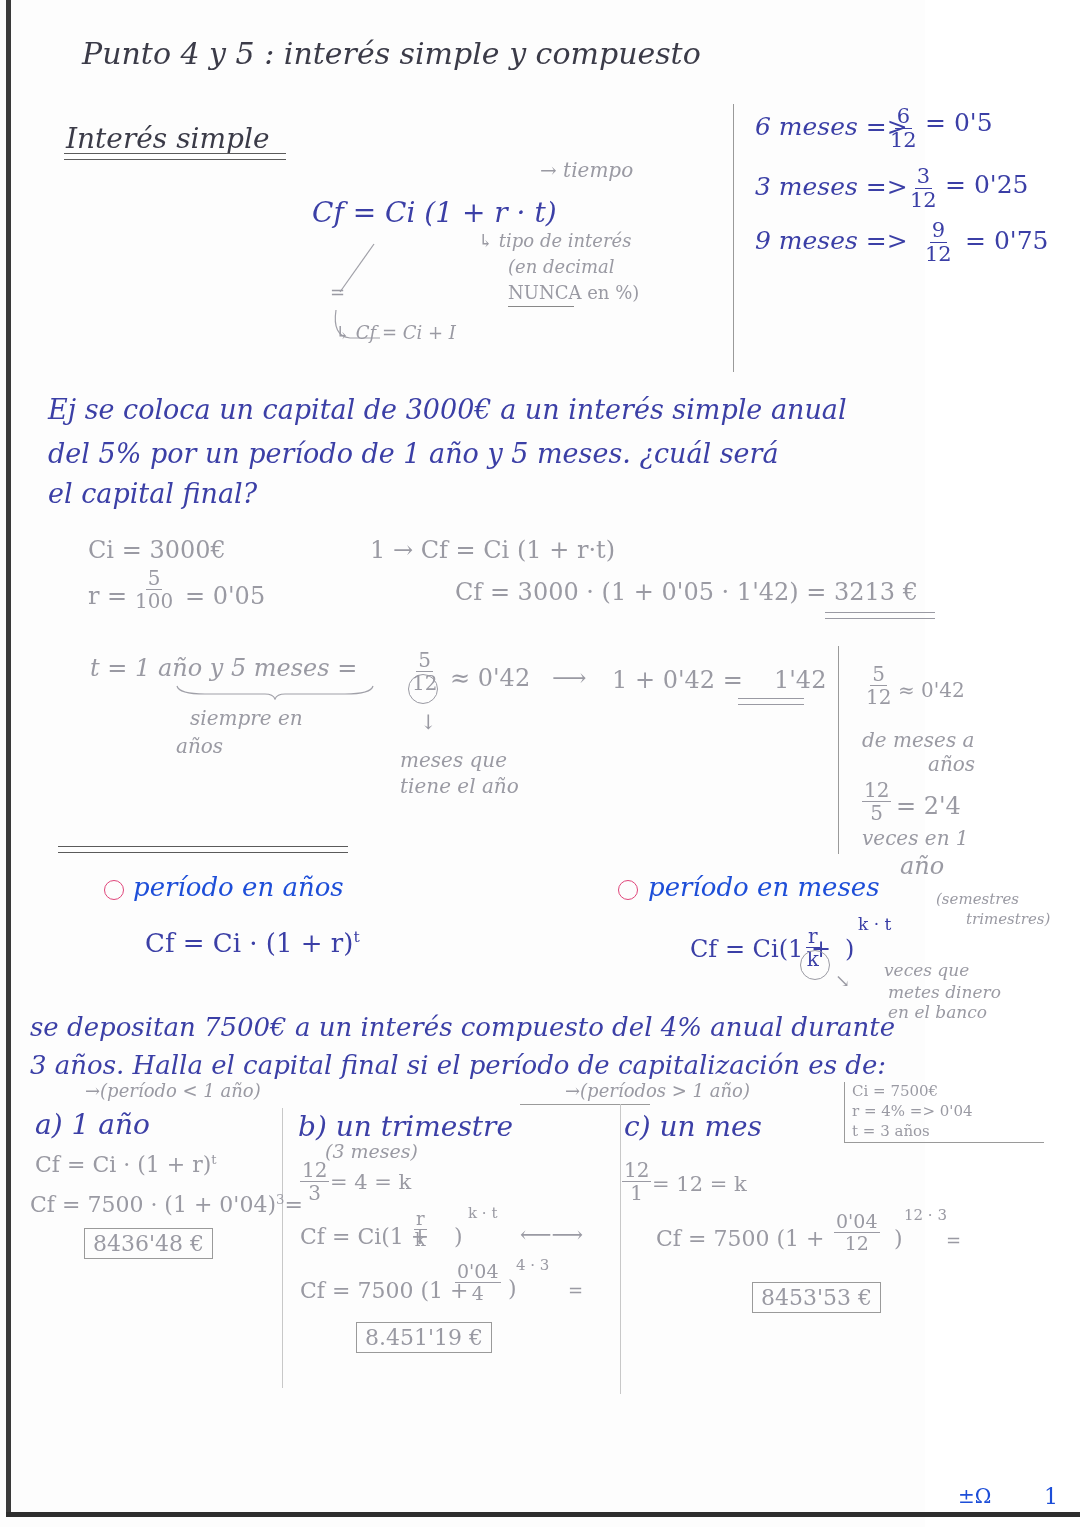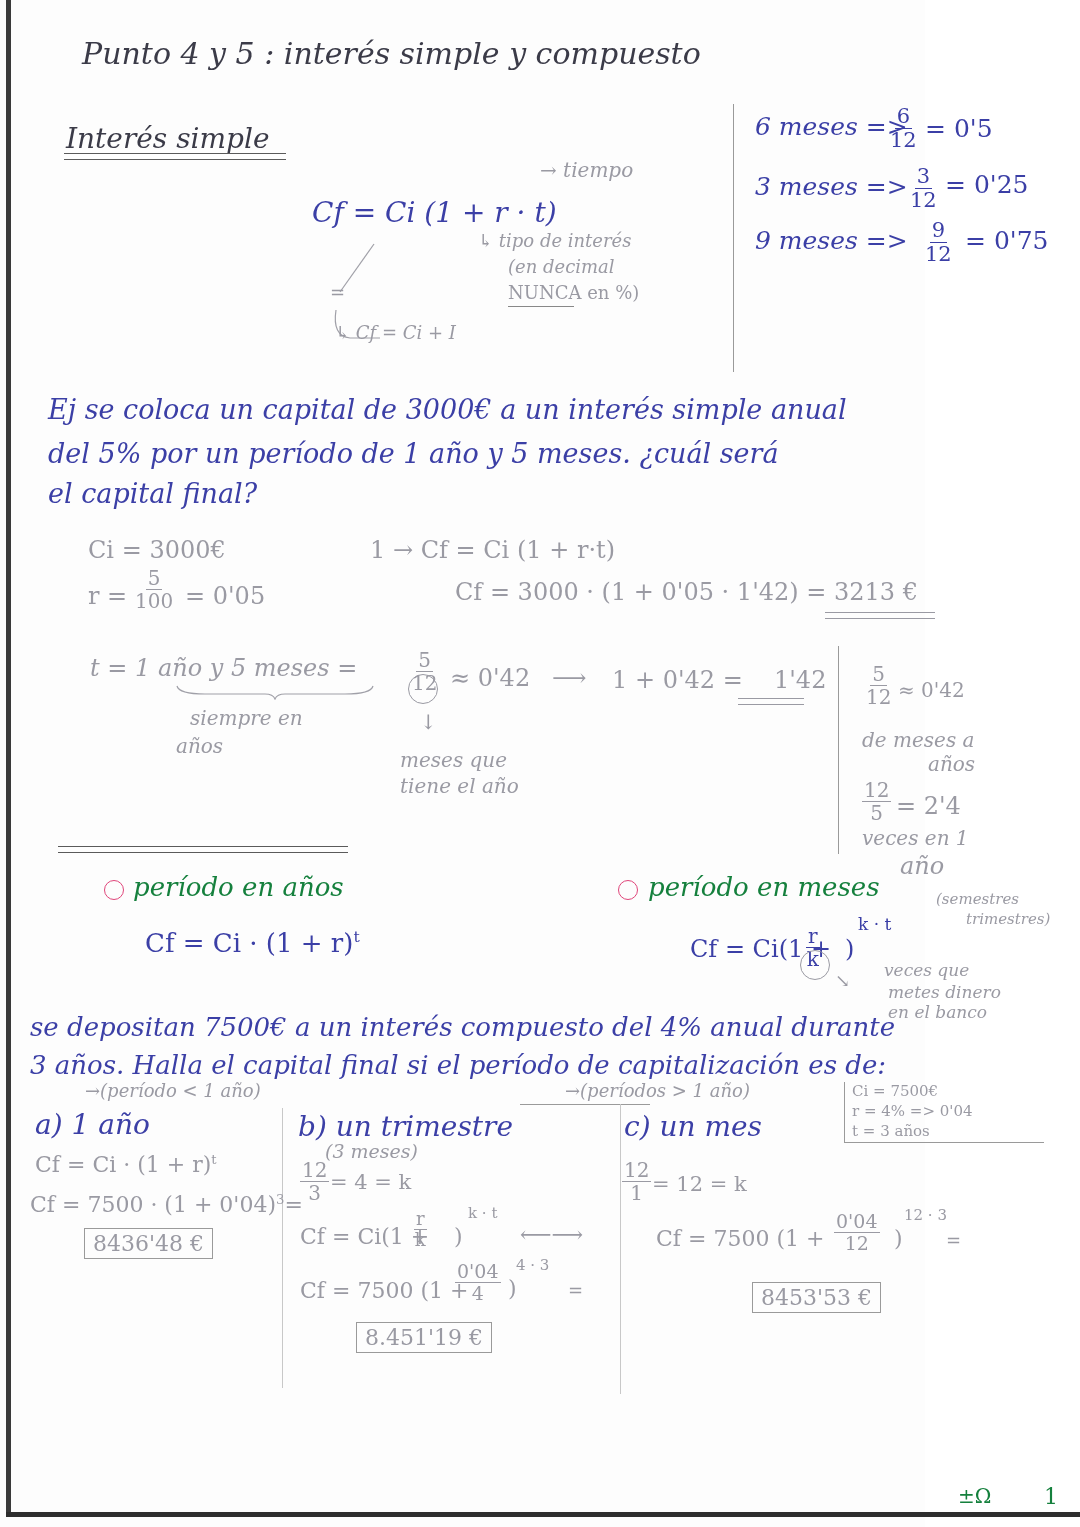--- a/index.html
+++ b/index.html
@@ -8,21 +8,21 @@
       background: #ffffff;
       font-family: "DejaVu Serif", serif;
     }
     .page { position: absolute; left: 0; top: 0; width: 925px; height: 1527px; background: #fdfdfd; }
     .left-border { position: absolute; left: 6px; top: 0; width: 5px; height: 1517px; background: #3a3a3a; }
     .bottom-border { position: absolute; left: 6px; top: 1512px; width: 1074px; height: 5px; background: #2e2e2e; }
     .t { position: absolute; white-space: nowrap; font-style: italic; }
     .ink-dark { color: #3b3b48; }
     .ink-blue { color: #3b3fa6; }
     .ink-gray { color: #9a9aa3; }
-    .ink-pink { color: #15803d; }
+    .ink-pink { color: #1d4ed8; }
     .vline { position: absolute; width: 1px; background: #9a9a9a; }
     .hline { position: absolute; height: 1px; background: #9a9a9a; }
     .uline2 { position: absolute; height: 5px; border-top: 1.5px solid #5a5a5a; border-bottom: 1.5px solid #5a5a5a; }
     .box { position: absolute; border: 1.5px solid #9a9a9a; padding: 2px 8px; }
     .frac { position: absolute; display: inline-flex; flex-direction: column; align-items: center; font-style: normal; line-height: 1; }
     .frac .num { border-bottom: 1.5px solid currentColor; padding: 0 2px 1px; }
     .frac .den { padding-top: 1px; }
     .circle { position: absolute; border: 1.5px solid #e0457a; border-radius: 50%; width: 18px; height: 18px; }
     .circle-gray { position: absolute; border: 1.2px solid #9a9aa3; border-radius: 50%; }
     .arrow { position: absolute; color: #9a9aa3; font-style: normal; }
@@ -53,21 +53,21 @@
   <div class="t ink-gray" style="left:330px; top:282px; font-size:18px; font-style:normal;">=</div>
   <div class="t ink-gray" style="left:335px; top:322px; font-size:18px;">↳ Cf = Ci + I</div>
 
   <div class="vline" style="left:733px; top:104px; height:268px;"></div>
   <div>
     <div class="t ink-blue" style="left:755px; top:112px; font-size:25px;">6 meses =&gt;</div>
     <div class="frac ink-blue" style="left:890px; top:106px; font-size:21px;">
         <span class="num">6</span>
         <span class="den">12</span>
       </div>
-    <div class="t ink-blue" style="left:925px; top:108px; font-size:25px; font-style:normal;margin-top:6px;">= 0'5</div>
+    <div class="t ink-blue" style="left:925px; top:108px; font-size:25px; font-style:normal;">= 0'5</div>
 
     <div class="t ink-blue" style="left:755px; top:172px; font-size:25px;">3 meses =&gt;</div>
     <div class="frac ink-blue" style="left:910px; top:166px; font-size:21px;">
         <span class="num">3</span>
         <span class="den">12</span>
       </div>
     <div class="t ink-blue" style="left:945px; top:170px; font-size:25px; font-style:normal;">= 0'25</div>
 
     <div class="t ink-blue" style="left:755px; top:226px; font-size:25px;">9 meses =&gt;</div>
     <div class="frac ink-blue" style="left:925px; top:220px; font-size:21px;">

